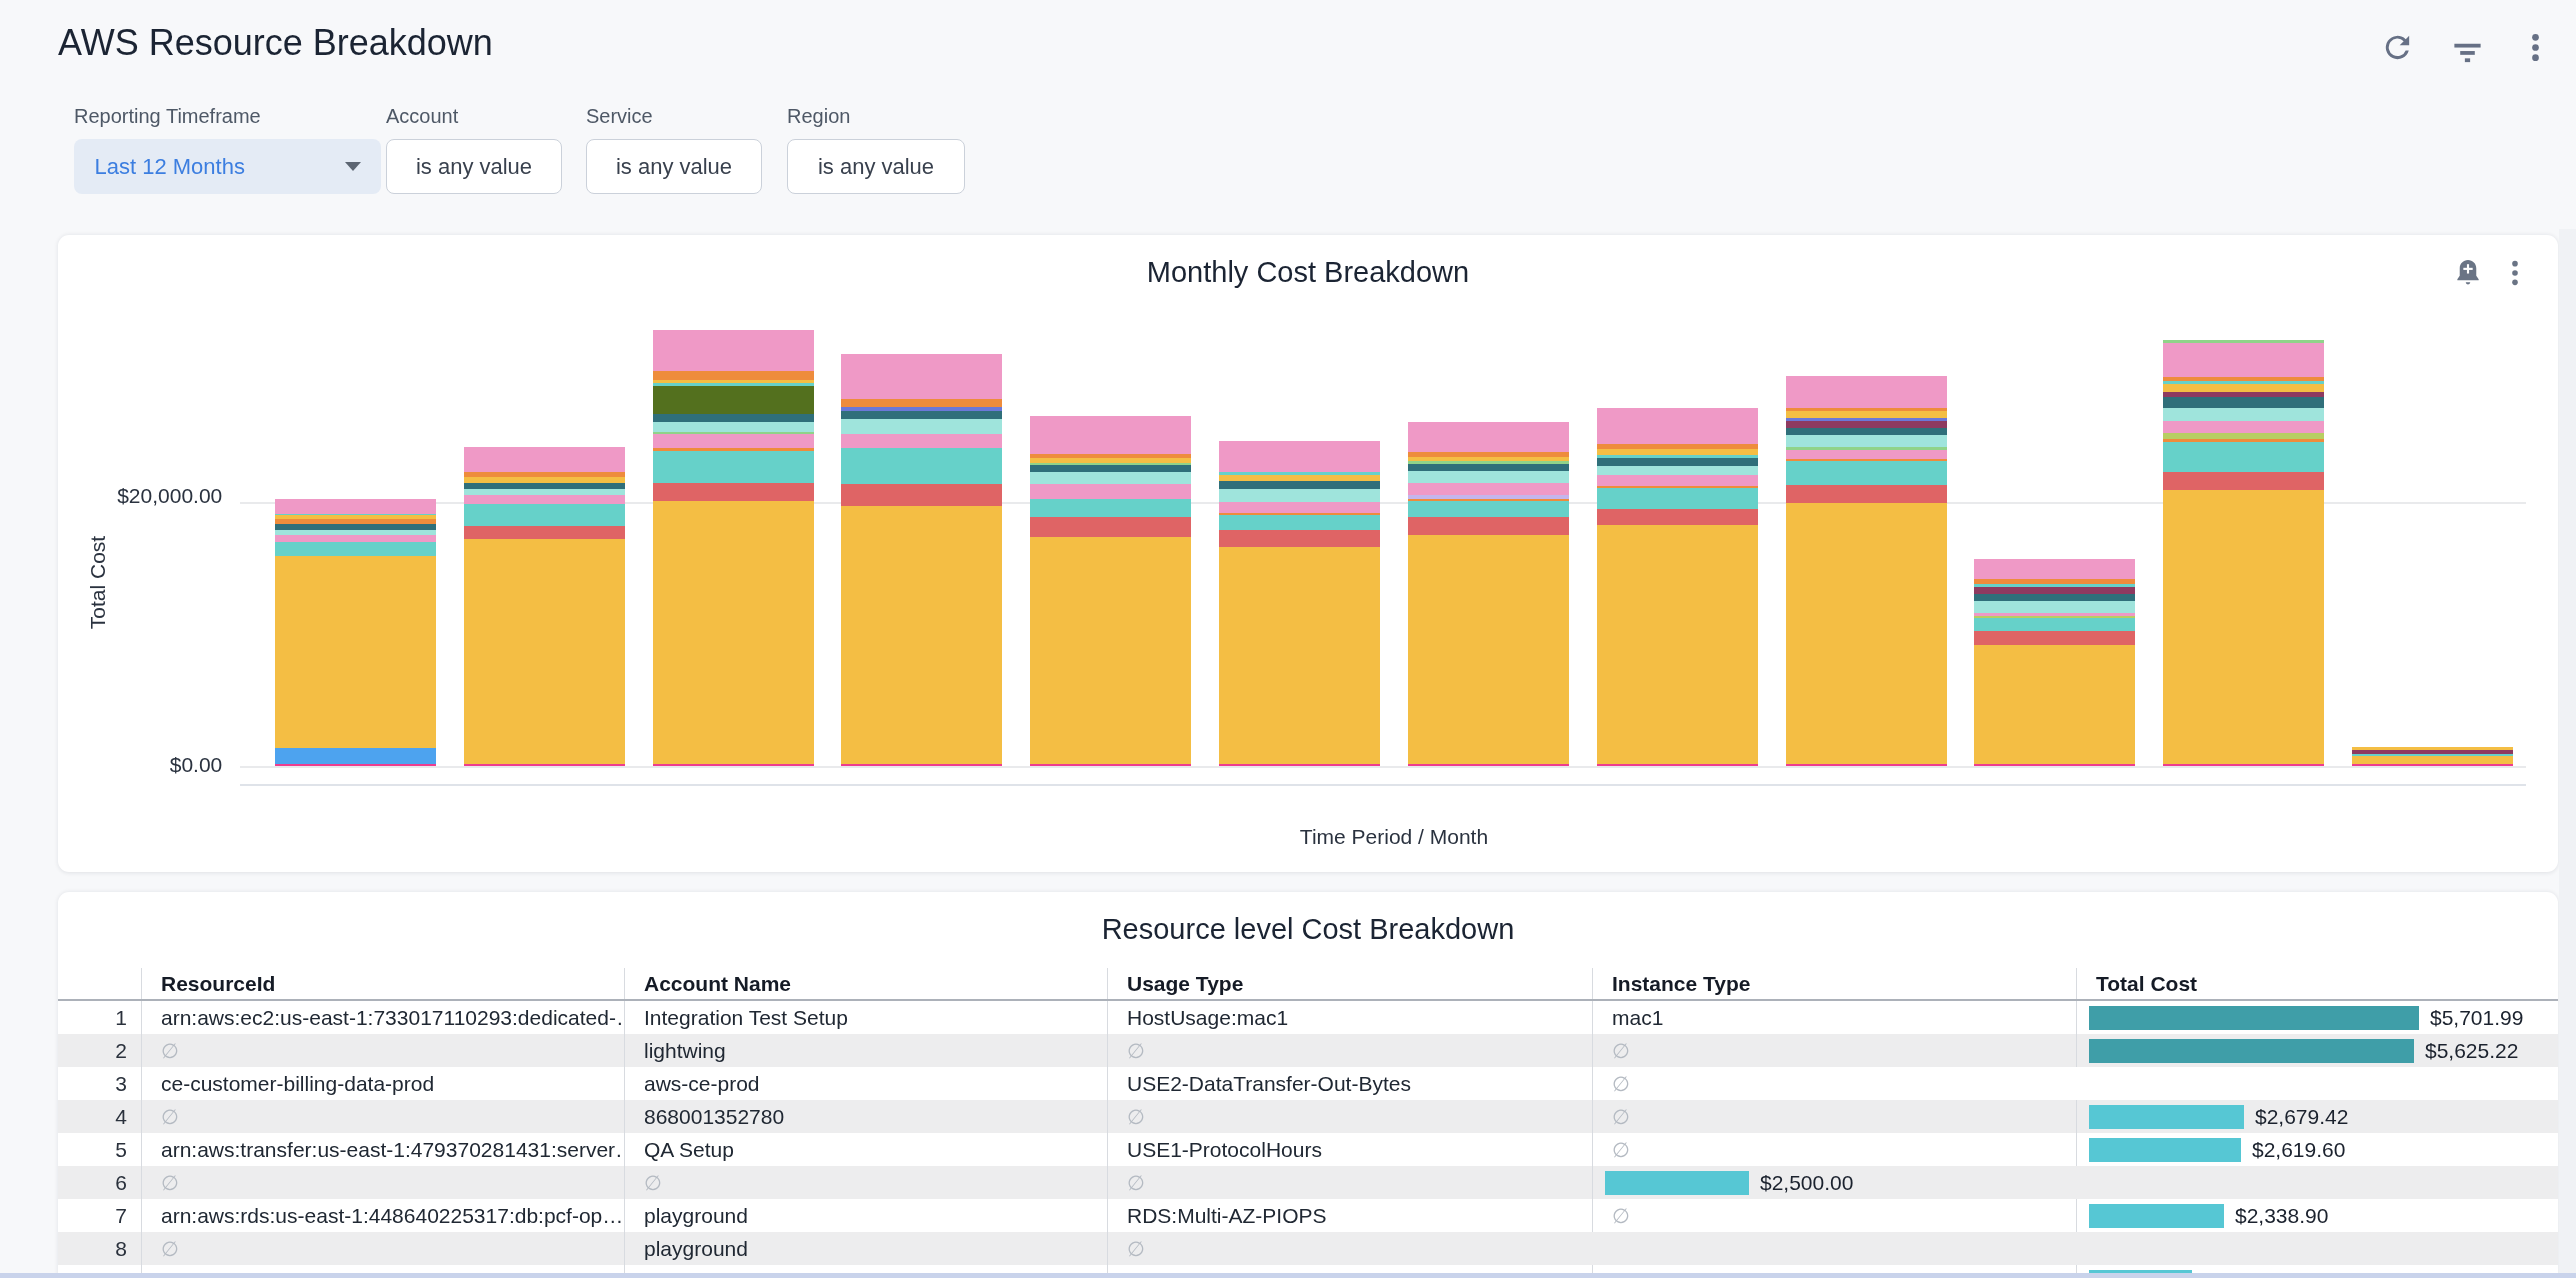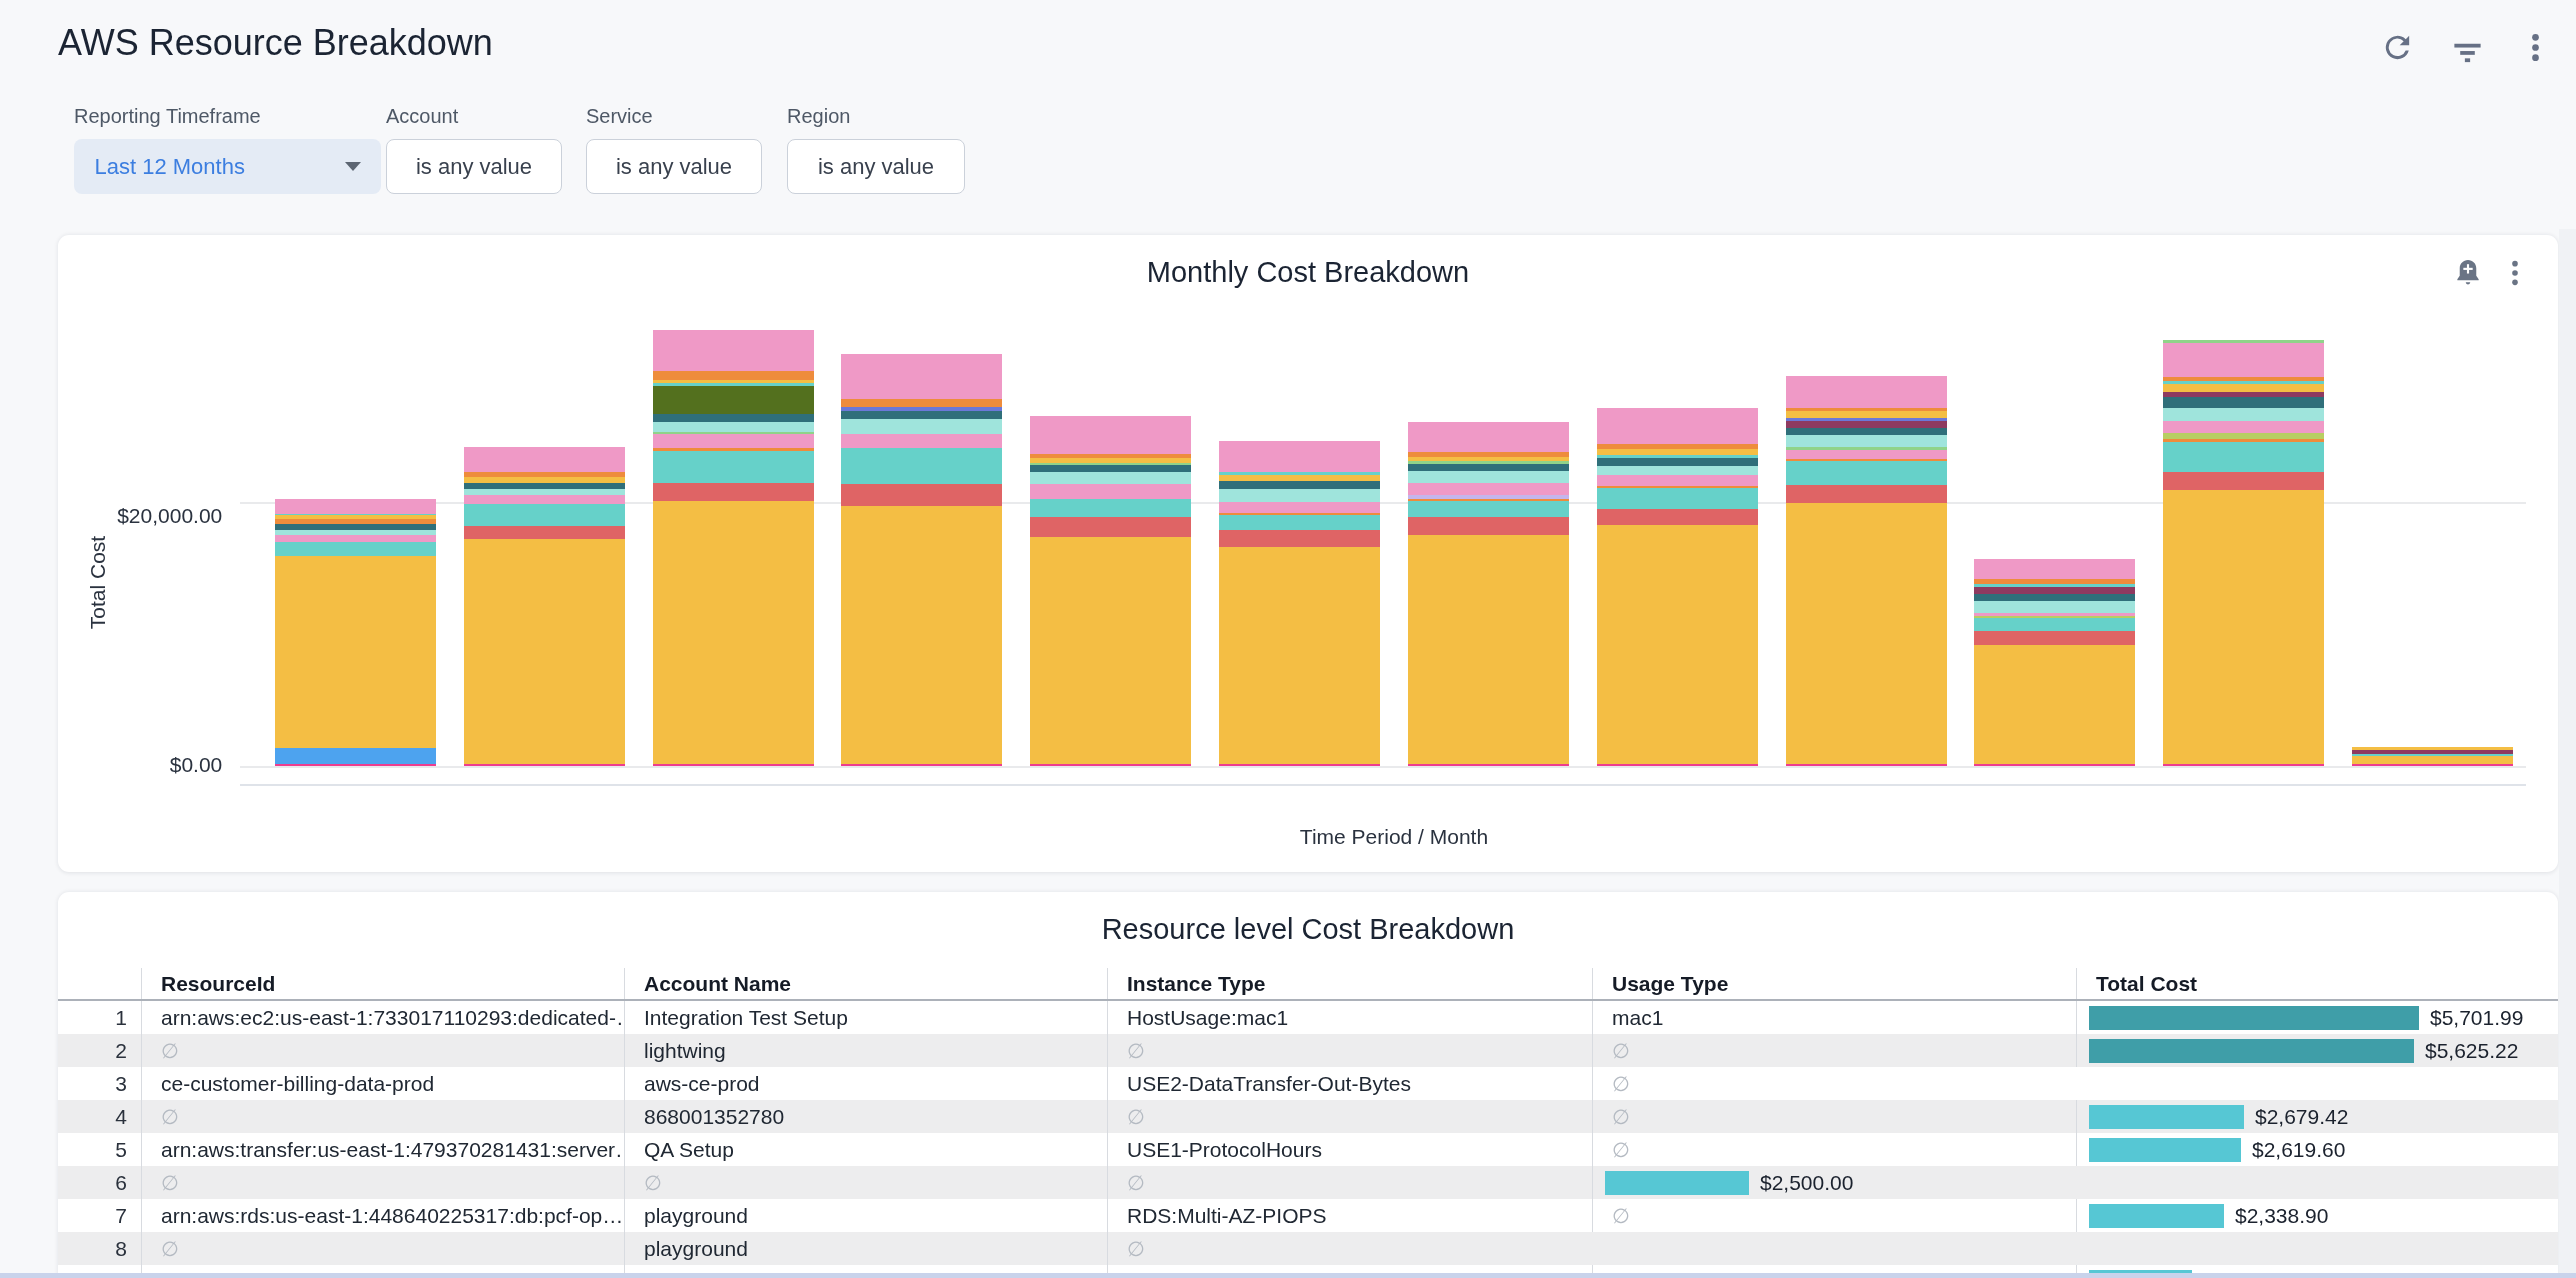--- a/index.html
+++ b/index.html
@@ -42,21 +42,21 @@
   #grid-20k { top:267px; }
   #grid-0   { top:531px; }
   #axisline { position:absolute; left:182px; right:32px; top:549px; height:1.6px; background:#DFE3E9; }
   #plot { position:absolute; left:217px; right:45px; bottom:106px; height:474px;
           display:flex; justify-content:space-between; align-items:flex-end; }
   .bar { width:161px; display:flex; flex-direction:column-reverse; cursor:pointer; }
   .seg { width:100%; }
   #xlabels { position:absolute; left:217px; right:45px; top:551px; display:flex; justify-content:space-between; }
   .xlab { width:161px; text-align:center; font-size:21px; color:#2A323F; }
   .ytick { position:absolute; left:6.3px; width:158px; text-align:right; font-size:21px; color:#2A323F; }
-  #ytick-20k { top:269px; }
+  #ytick-20k { top:249px; }
   #ytick-0   { top:518px; }
   #ylabel { position:absolute; left:-47px; top:335px; width:174px; height:25px; text-align:center;
             font-size:21px; color:#2A323F; transform:rotate(-90deg); }
   #xaxis-title { position:absolute; left:217px; right:45px; top:590px; text-align:center; font-size:21px; color:#2A323F; }
 
   
   #tbl { position:absolute; left:0; top:76px; width:2500px; }
   .trow { display:grid; grid-template-columns:84px 483px 483px 485px 484px 482px; align-items:center; height:33px; }
   .trow.hdr { height:33px; border-bottom:2.4px solid #ACB1B9; }
   .trow.even { background:#EDEDEE; }
@@ -319,22 +319,22 @@
   <div id="xaxis-title">Time Period / Month</div>
 </div>
 
 <div class="card" id="table-card">
   <div class="card-title">Resource level Cost Breakdown</div>
   <div id="tbl">
       <div class="trow hdr">
         <div class="tcell numcell"></div>
         <div class="tcell">ResourceId</div>
         <div class="tcell">Account Name</div>
+        <div class="tcell">Usage Type</div>
         <div class="tcell">Instance Type</div>
-        <div class="tcell">Usage Type</div>
         <div class="tcell">Total Cost</div>
       </div>
       <div class="trow">
         <div class="tcell numcell">1</div>
         <div class="tcell">arn:aws:ec2:us-east-1:733017110293:dedicated-…</div>
         <div class="tcell">Integration Test Setup</div>
         <div class="tcell">HostUsage:mac1</div>
         <div class="tcell">mac1</div>
         <div class="tcell costcell">
           <div class="costbar" style="width: 330px; background: rgb(63, 158, 168);"></div>

